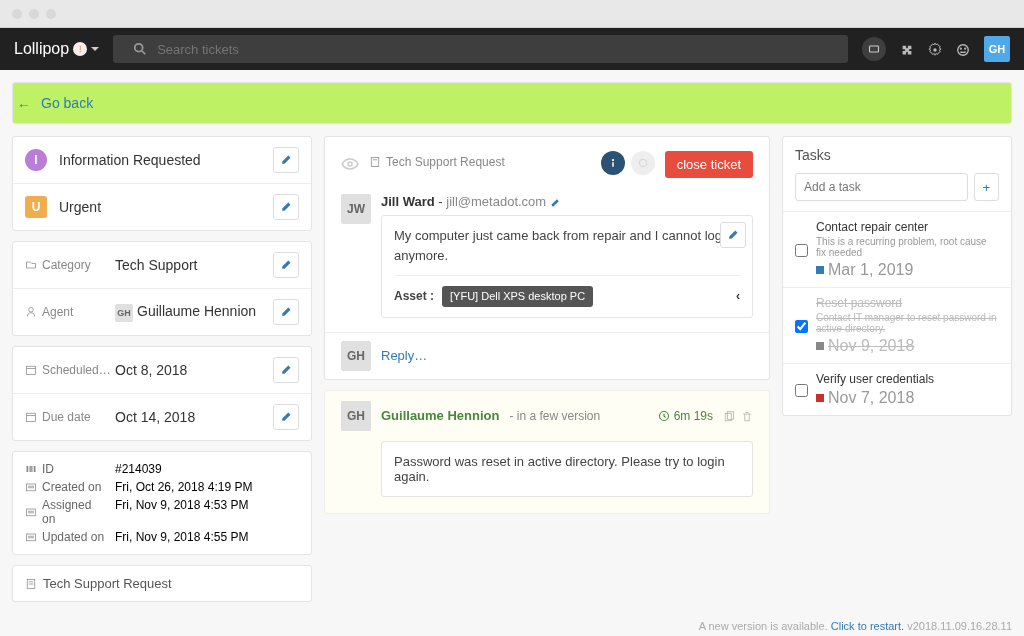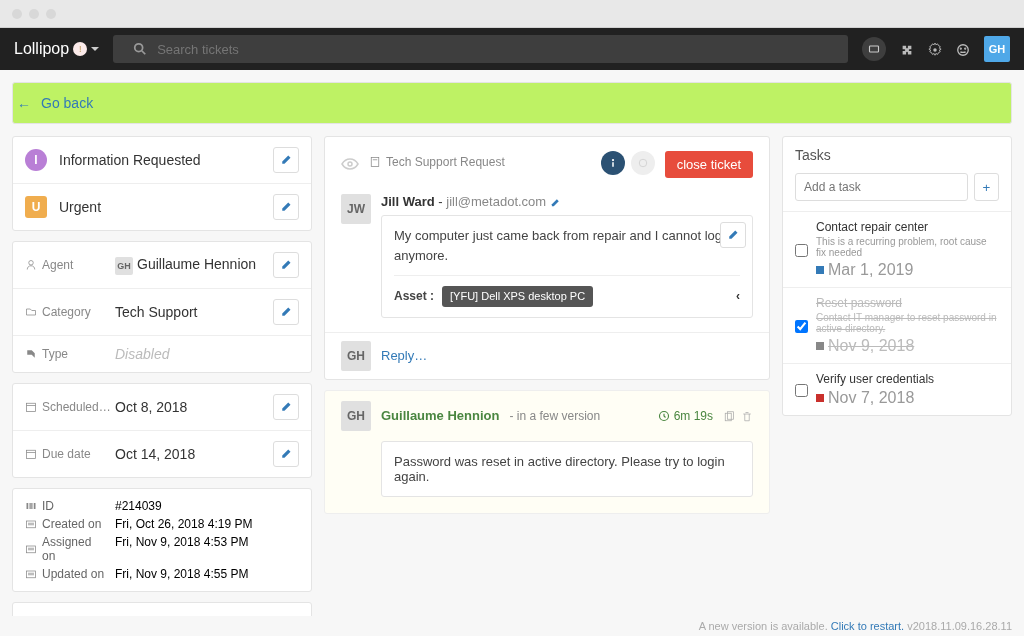--- a/index.html
+++ b/index.html
@@ -183,54 +183,45 @@
               <path d="M11 2l3 3-8 8H3v-3z"></path>
             </svg>
           </span>
       </div>
     </div>
 
     <div class="panel">
       <div class="meta-row">
         <span class="meta-label">
             <svg class="meta-icon" viewBox="0 0 16 16">
+              <path d="M2 4h5l2 2h5v6H2z" fill="none" stroke="#888"></path>
+            </svg>
+            <span>Category</span>
+          </span>
+        <span class="meta-value">Tech Support</span>
+        <span class="edit-btn">
+            <svg viewBox="0 0 16 16" fill="#337ab7">
+              <path d="M11 2l3 3-8 8H3v-3z"></path>
+            </svg>
+          </span>
+      </div>
+      <div class="meta-row">
+        <span class="meta-label">
+            <svg class="meta-icon" viewBox="0 0 16 16">
               <circle cx="8" cy="5" r="3" fill="none" stroke="#888"></circle>
               <path d="M3 14c0-3 2-5 5-5s5 2 5 5" fill="none" stroke="#888"></path>
             </svg>
             <span>Agent</span>
           </span>
         <span class="meta-value"><span class="mini-avatar">GH</span><span>Guillaume Hennion</span></span>
         <span class="edit-btn">
             <svg viewBox="0 0 16 16" fill="#337ab7">
               <path d="M11 2l3 3-8 8H3v-3z"></path>
             </svg>
           </span>
-      </div>
-      <div class="meta-row">
-        <span class="meta-label">
-            <svg class="meta-icon" viewBox="0 0 16 16">
-              <path d="M2 4h5l2 2h5v6H2z" fill="none" stroke="#888"></path>
-            </svg>
-            <span>Category</span>
-          </span>
-        <span class="meta-value">Tech Support</span>
-        <span class="edit-btn">
-            <svg viewBox="0 0 16 16" fill="#337ab7">
-              <path d="M11 2l3 3-8 8H3v-3z"></path>
-            </svg>
-          </span>
-      </div>
-      <div class="meta-row">
-        <span class="meta-label">
-            <svg class="meta-icon" viewBox="0 0 16 16">
-              <path d="M3 3h6l4 4v6l-4-4H3z" fill="#888"></path>
-            </svg>
-            <span>Type</span>
-          </span>
-        <span class="meta-value disabled">Disabled</span>
       </div>
     </div>
 
     <div class="panel">
       <div class="meta-row">
         <span class="meta-label">
             <svg class="meta-icon" viewBox="0 0 16 16">
               <rect x="2" y="3" width="12" height="11" fill="none" stroke="#888"></rect>
               <line x1="2" y1="6" x2="14" y2="6" stroke="#888"></line>
             </svg>

